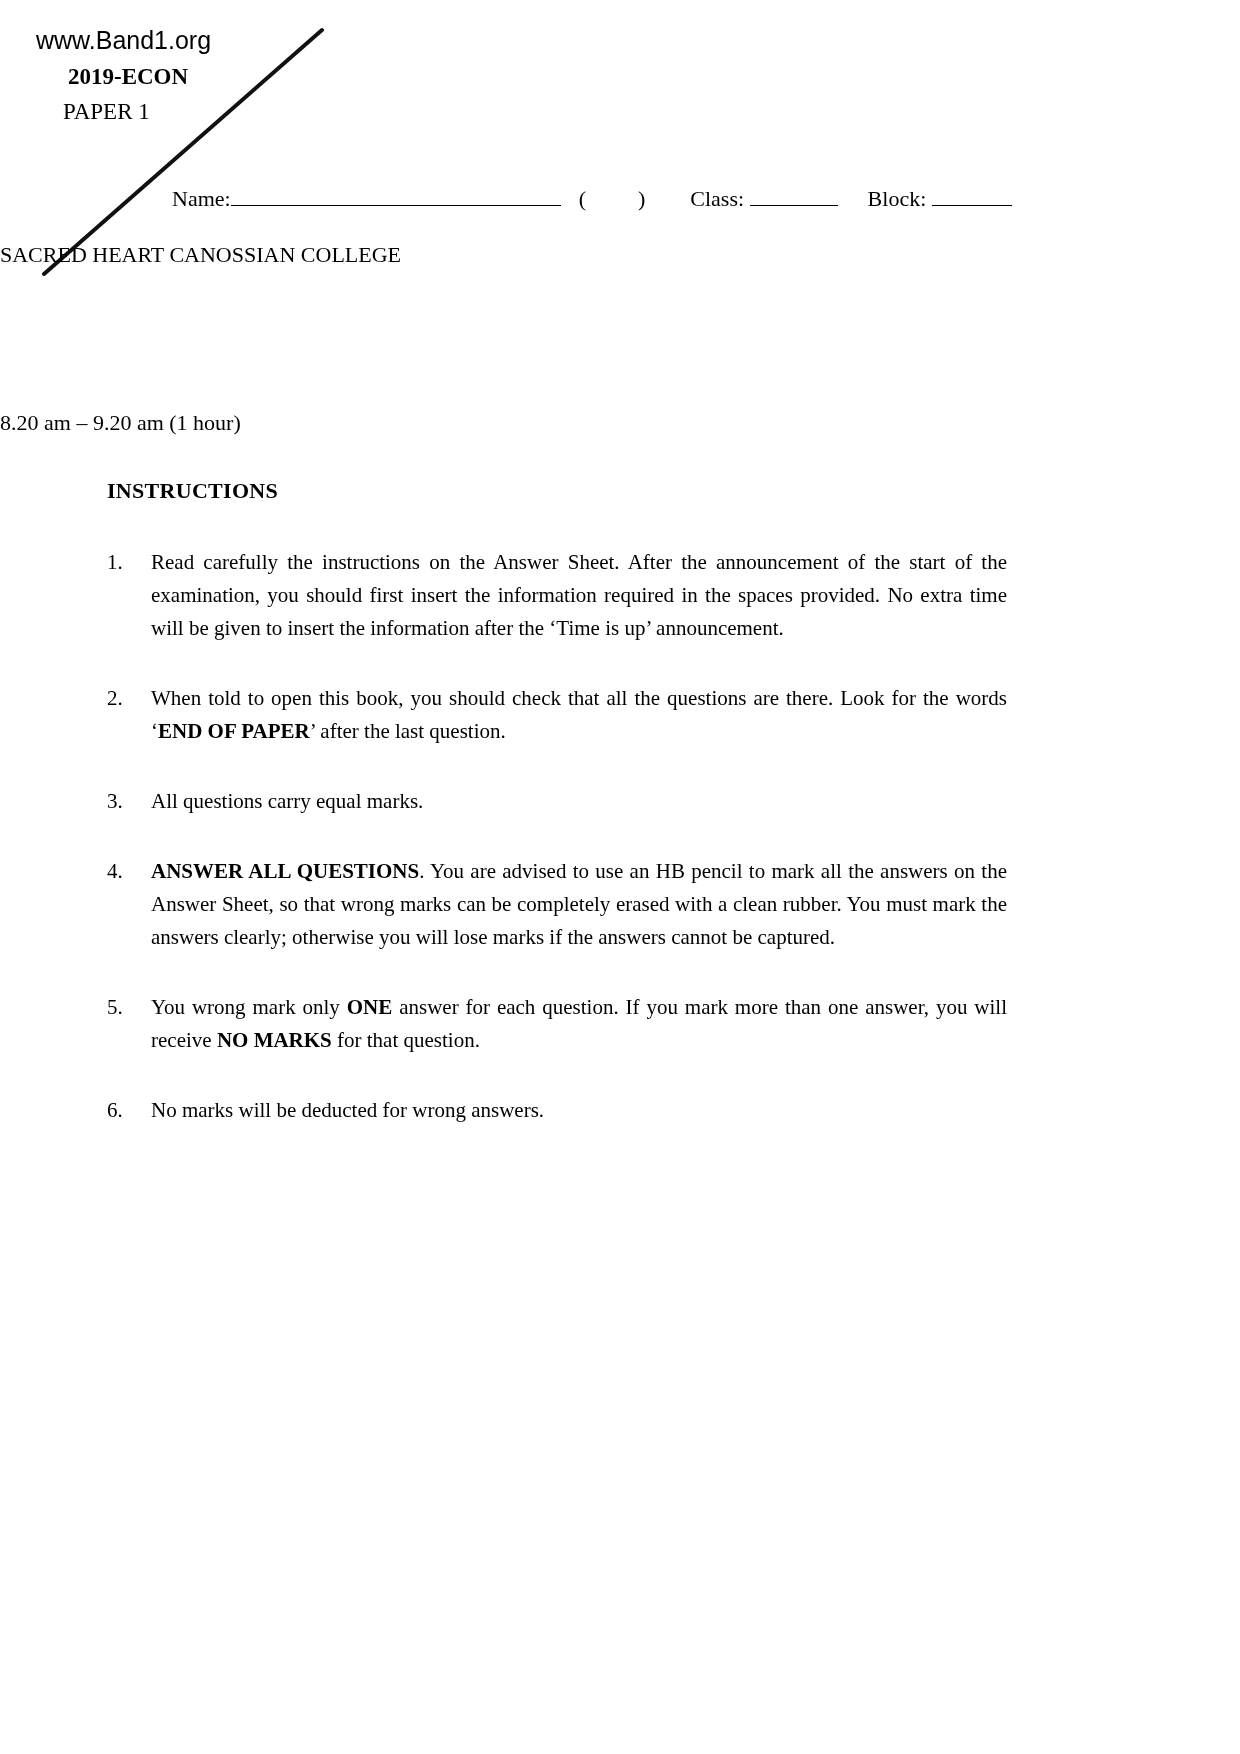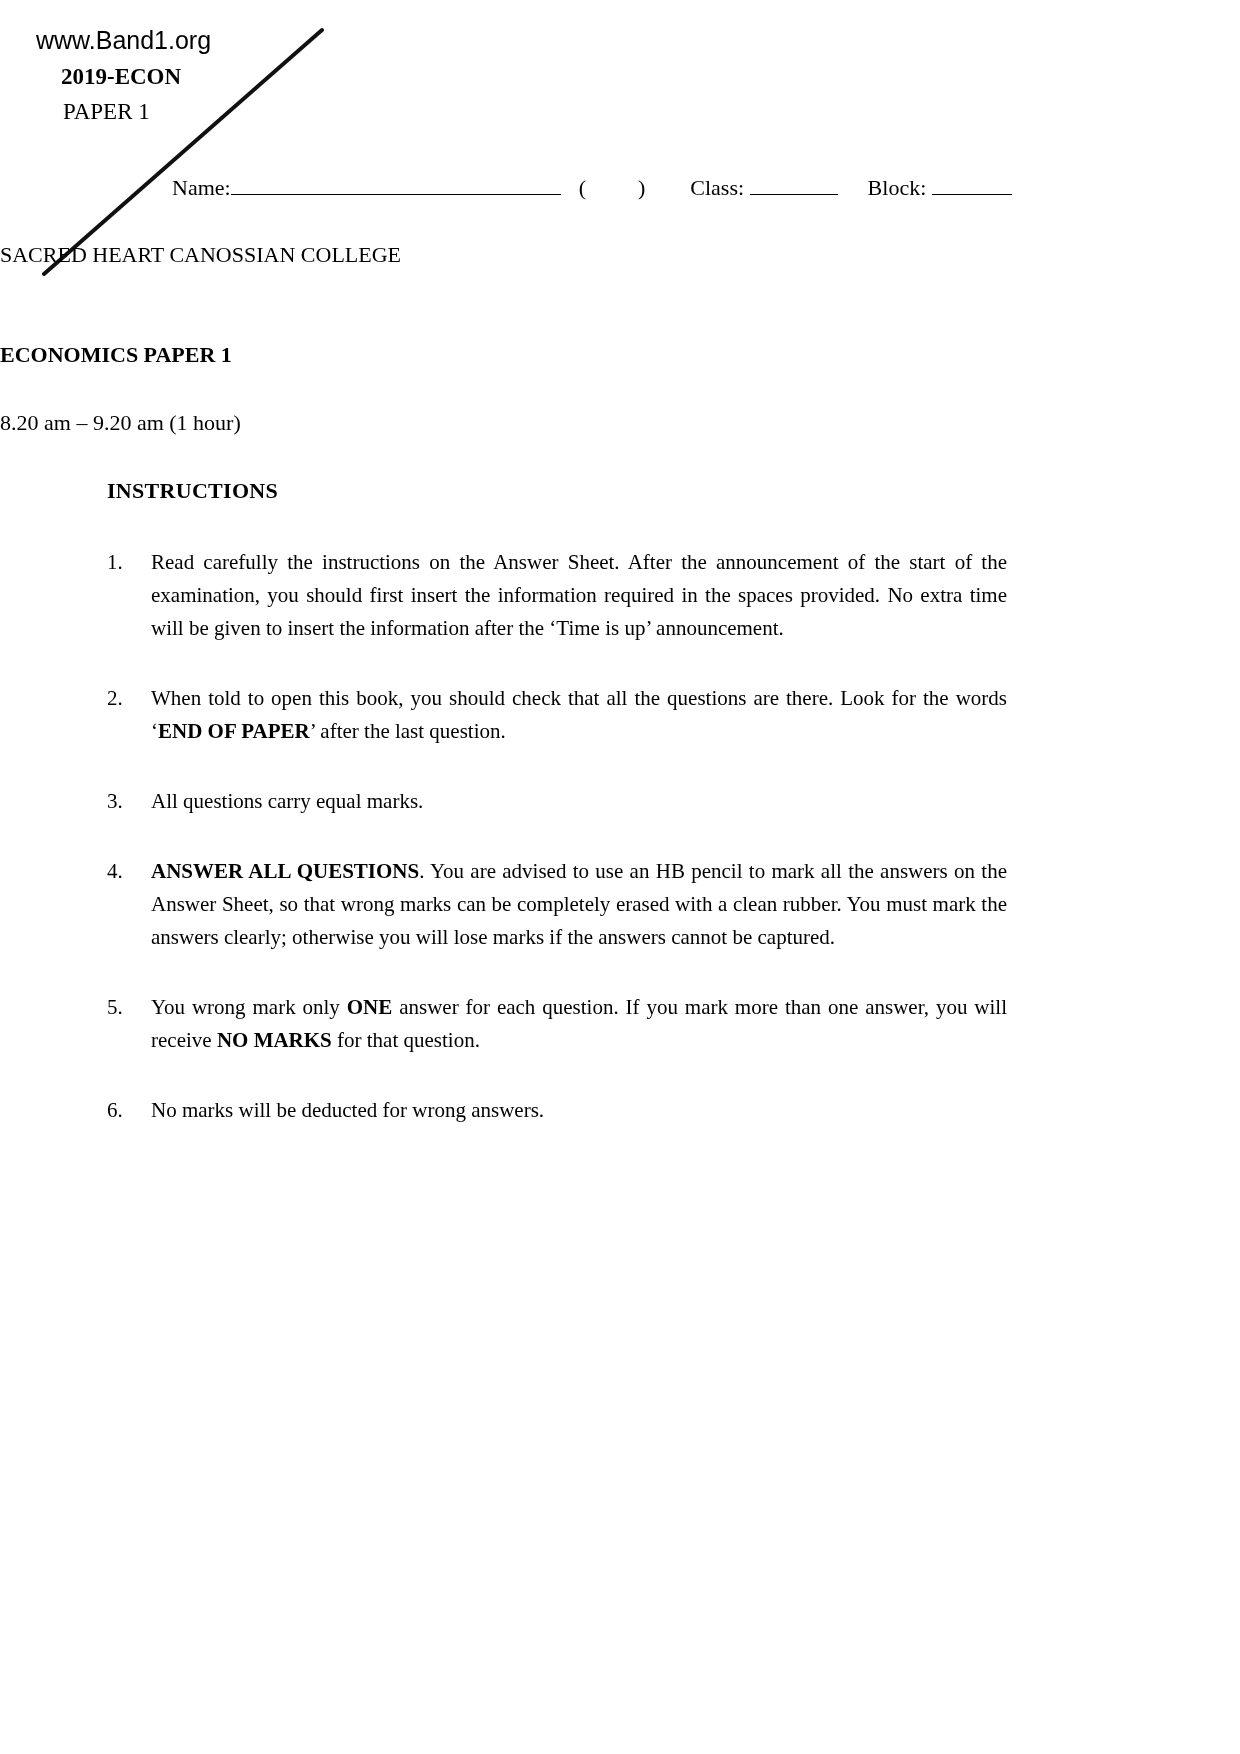--- a/index.html
+++ b/index.html
@@ -26,35 +26,35 @@
   }
   .watermark {
     position: absolute;
     left: 36px;
     top: 26px;
     font-family: "Liberation Sans", sans-serif;
     font-size: 25px;
   }
   .exam-code {
     position: absolute;
-    left: 61px;
+    left: 68px;
     top: 64px;
     font-size: 23px;
     font-weight: bold;
   }
   .paper-no {
     position: absolute;
     left: 63px;
     top: 99px;
     font-size: 23px;
   }
   .name-row {
     position: absolute;
     left: 172px;
-    top: 172px;
+    top: 183px;
     font-size: 22px;
     white-space: nowrap;
   }
   .fill {
     display: inline-block;
     border-bottom: 1.5px solid #000;
     height: 1em;
   }
   .fill-sp {
     display: inline-block;
@@ -131,21 +131,20 @@
 
   <div class="exam-code">2019-ECON</div>
 
   <div class="paper-no">PAPER 1</div>
 
   <div class="name-row">
     <span>Name:</span><span class="fill" style="width:330px"></span><span class="ml18">(</span><span class="fill-sp" style="width:52px"></span><span>)</span><span class="ml45">Class:</span> <span class="fill" style="width:88px"></span><span class="ml30">Block:</span> <span class="fill" style="width:80px"></span>
   </div>
 
   <div class="center-line school-line">SACRED HEART CANOSSIAN COLLEGE</div>
-  <div class="center-line subject-line">ECONOMICS PAPER 1</div>
   <div class="center-line time-line">8.20 am – 9.20 am (1 hour)</div>
 
   <div class="instructions-heading">INSTRUCTIONS</div>
 
   <div class="instructions">
 
     <div class="item">
       <div class="num">1.</div>
       <div class="txt"><span>Read carefully the instructions on the Answer Sheet. After the announcement of the start of the examination, you should first insert the information required in the spaces provided. No extra time will be given to insert the information after the ‘Time is up’ announcement.</span></div>
     </div>

